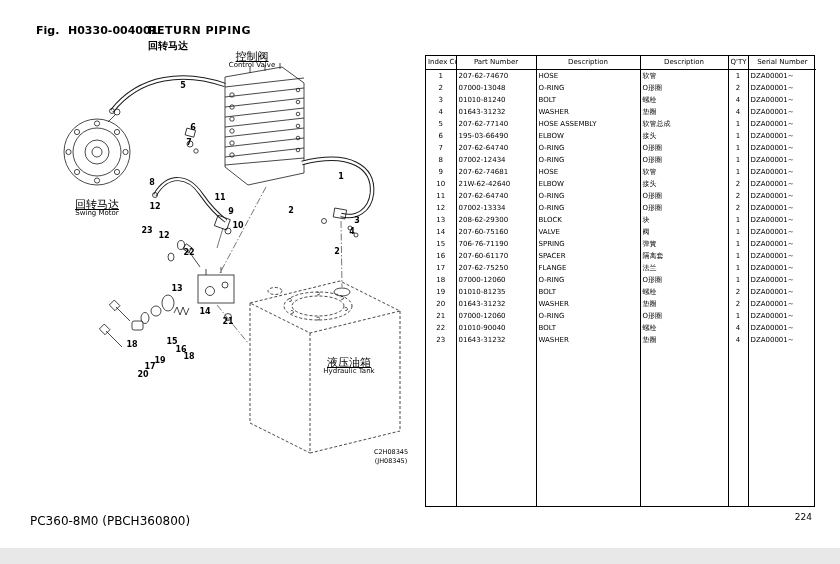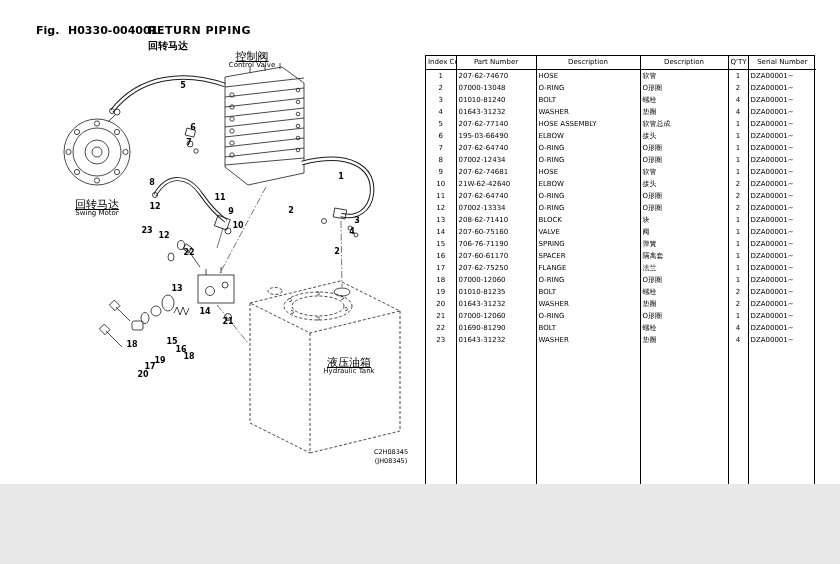--- a/index.html
+++ b/index.html
@@ -1,18 +1,18 @@
 <!DOCTYPE html>
 <html><head>
 <meta charset="utf-8">
 <style>
   * { margin:0; padding:0; box-sizing:border-box; }
   html,body { background:#e8e8e8; }
   .page {
-    position:relative; width:840px; height:484px; background:#ffffff;
+    position:relative; width:840px; height:548px; background:#ffffff;
     font-family:"DejaVu Sans", sans-serif; color:#000; overflow:hidden;
     margin:0 auto;
   }
   .hdr { position:absolute; top:24px; font-size:11px; font-weight:bold; white-space:nowrap; }
   .hdr-fig { left:36px; }
   .hdr-num { left:68px; }
   .hdr-title { left:148px; letter-spacing:0.5px; }
   .hdr-cn { position:absolute; left:148px; top:39px; font-size:10px; font-weight:bold; }
 
   .diagram { position:absolute; left:0; top:45px; width:425px; height:470px; }
@@ -351,21 +351,21 @@
           <tr>
             <td class="c0">12</td>
             <td class="c1">07002-13334</td>
             <td class="c2">O-RING</td>
             <td class="c3">O形圈</td>
             <td class="c4">2</td>
             <td class="c5">DZA00001~</td>
           </tr>
           <tr>
             <td class="c0">13</td>
-            <td class="c1">208-62-71410</td>
+            <td class="c1">208-62-29300</td>
             <td class="c2">BLOCK</td>
             <td class="c3">块</td>
             <td class="c4">1</td>
             <td class="c5">DZA00001~</td>
           </tr>
           <tr>
             <td class="c0">14</td>
             <td class="c1">207-60-75160</td>
             <td class="c2">VALVE</td>
             <td class="c3">阀</td>
@@ -423,21 +423,21 @@
           <tr>
             <td class="c0">21</td>
             <td class="c1">07000-12060</td>
             <td class="c2">O-RING</td>
             <td class="c3">O形圈</td>
             <td class="c4">1</td>
             <td class="c5">DZA00001~</td>
           </tr>
           <tr>
             <td class="c0">22</td>
-            <td class="c1">01690-81290</td>
+            <td class="c1">01010-90040</td>
             <td class="c2">BOLT</td>
             <td class="c3">螺栓</td>
             <td class="c4">4</td>
             <td class="c5">DZA00001~</td>
           </tr>
           <tr>
             <td class="c0">23</td>
             <td class="c1">01643-31232</td>
             <td class="c2">WASHER</td>
             <td class="c3">垫圈</td>

